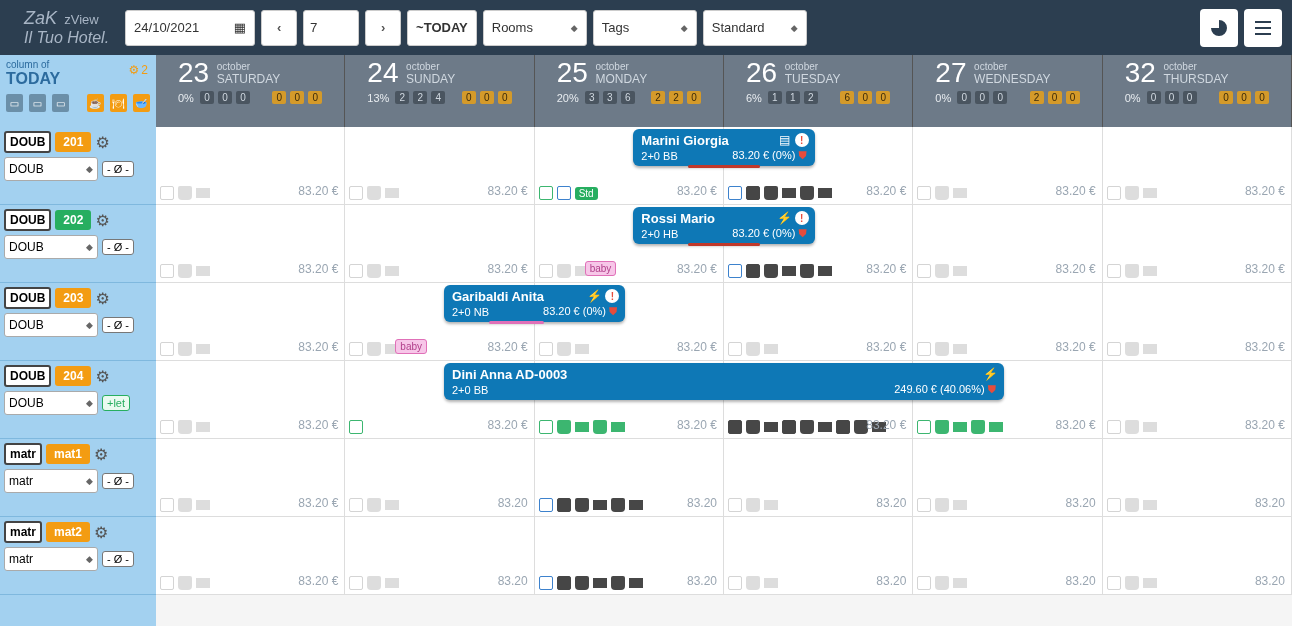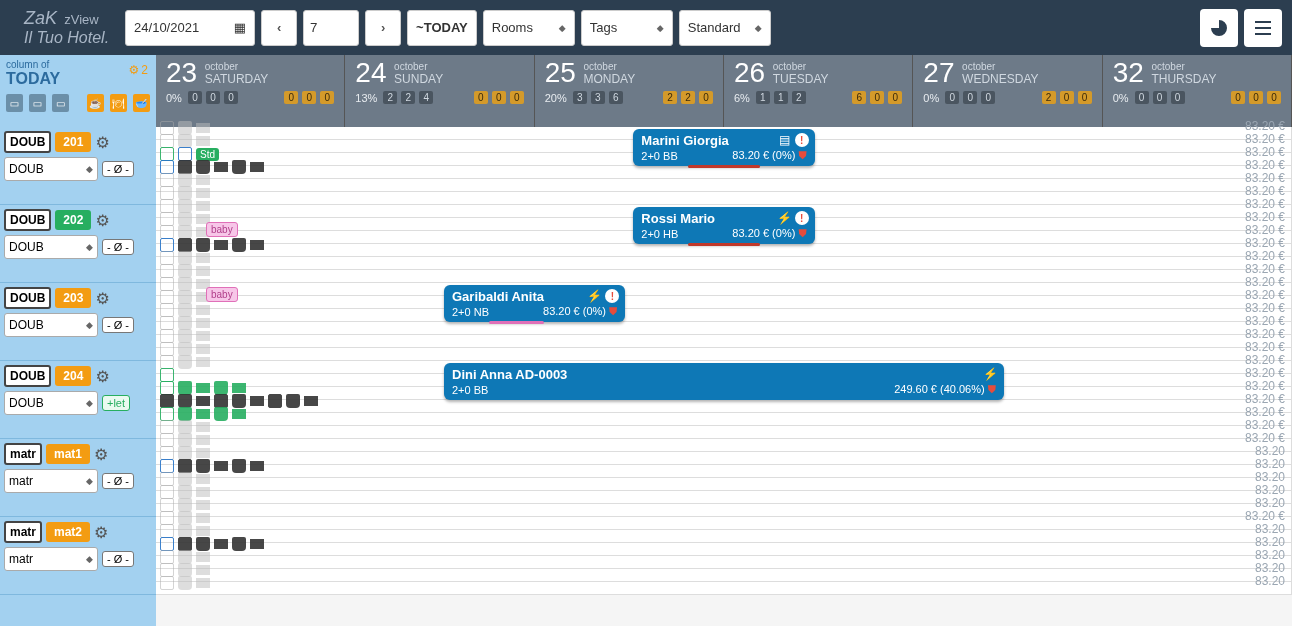--- a/index.html
+++ b/index.html
@@ -7,21 +7,21 @@
 
 .topbar { background: #2c3e50; height: 55px; display: flex; align-items: center; padding: 0 10px; gap: 6px; color: #fff; }
 .logo-block { margin-right: 10px; color: #a8b5c5; margin-left: 14px; }
 .logo-main { font-size: 18px; font-style: italic; }
 .logo-sub { font-size: 16px; font-style: italic; }
 .date-picker, .sel-box, .btn-today { background: #fff; color: #333; border: 1px solid #ccc; border-radius: 3px; height: 36px; display: flex; align-items: center; padding: 0 8px; cursor: pointer; }
 .date-picker { width: 130px; justify-content: space-between; }
 .nav-btn { background: #fff; border: 1px solid #ccc; border-radius: 3px; width: 36px; height: 36px; display: flex; align-items: center; justify-content: center; cursor: pointer; color: #555; font-weight: bold; }
 .days-input { background: #fff; border: 1px solid #ccc; border-radius: 3px; width: 56px; height: 36px; padding: 0 6px; color: #333; }
 .btn-today { font-weight: 600; }
-.sel-box { width: 92px; justify-content: space-between; }
+.sel-box { width: 104px; justify-content: space-between; }
 .spacer { flex: 1; }
 .square-btn { background: #fff; border-radius: 4px; width: 38px; height: 38px; display: flex; align-items: center; justify-content: center; cursor: pointer; color: #2c3e50; }
 
 .grid { position: relative; height: calc(626px - 55px); overflow: hidden; }
 .sidebar { position: absolute; left: 0; top: 0; width: 156px; background: #a3d1f0; height: 100%; }
 .sidebar-header { height: 72px; padding: 4px 6px; position: relative; }
 .col-label { font-size: 10px; color: #2c6b9e; }
 .today-label { font-size: 16px; color: #2c6b9e; font-weight: 600; }
 .gear-count { position: absolute; right: 8px; top: 8px; color: #f39c12; font-size: 12px; display:flex; align-items:center; gap:2px;}
 .toolbar-icons { display: flex; gap: 6px; margin-top: 6px; }
@@ -34,33 +34,33 @@
 .room-num { background: #f39c12; color: #fff; border-radius: 3px; padding: 3px 8px; font-size: 12px; font-weight: 600; }
 .room-num.green { background: #27ae60; }
 .gear-icon { color: #555; cursor: pointer; font-size:16px; }
 .room-sub { display: flex; gap: 4px; align-items: center; }
 .room-select { background: #fff; border: 1px solid #aaa; border-radius: 3px; height: 24px; width: 94px; padding: 0 4px; font-size: 12px; display:flex; align-items:center; justify-content:space-between;}
 .extra-badge { background: #fff; border: 1px solid #777; border-radius: 3px; padding: 1px 4px; font-size: 11px; }
 .extra-badge.green { border-color: #27ae60; color: #27ae60; background: #eafaf0; }
 
 .content { position: absolute; left: 156px; top: 0; right: 0; height: 100%; overflow: hidden; }
 .day-headers { display: flex; height: 72px; }
-.day-header { flex: 1; min-width: 0; background: #6d7a88; border-right: 1px solid #555; padding: 2px 10px; color: #fff; overflow:hidden; }
+.day-header { flex: 1; min-width: 0; background: #6d7a88; border-right: 1px solid #555; padding: 2px 22px; color: #fff; overflow:hidden; }
 .day-header .daynum { font-size: 28px; font-weight: 300; display: inline-block; vertical-align: top; }
 .day-header .dayinfo { display: inline-block; vertical-align: top; margin-left: 4px; margin-top: 4px;}
 .day-header .month { font-size: 10px; color: #d0d8e0; }
 .day-header .weekday { font-size: 12px; color: #d0d8e0; }
 .counts-row { display:flex; align-items:center; gap:4px; margin-top:2px;}
 .pct { font-size: 11px; color: #e8ecf0; margin-right:2px;}
 .count-badge { background: #4a5560; color: #d0d8e0; border-radius: 2px; padding: 1px 4px; font-size: 10px; min-width:14px; text-align:center;}
 .count-badge.amber { background: #d49a2a; color: #3a2a0a;}
 .spacer-counts { flex:1; }
 
 .cells { position: relative; }
-.cell-row { display: flex; height: 78px; flex-direction: column; }
+.cell-row { display: flex; height: 78px; }
 .cell { flex: 1; min-width: 0; background: #fff; border-right: 1px solid #ddd; border-bottom: 1px solid #ddd; position: relative; padding: 4px; }
 .cell-price { position: absolute; right: 6px; bottom: 6px; font-size: 12px; color: #9aa6b2; }
 .cell-icons { position: absolute; left: 4px; bottom: 4px; display: flex; gap: 4px; align-items: center; }
 .cell-icons .ci { width: 14px; height: 14px; opacity: 0.5; }
 .ci.note { border: 1px solid #aaa; border-radius: 2px; }
 .ci.note.green { border-color:#27ae60; opacity:0.9;}
 .ci.note.blue { border-color:#2874c8; opacity:0.9;}
 .ci.note.dark { border-color:#333; background:#333; opacity:0.9;}
 .ci.barrel { background: #bbb; border-radius: 2px 2px 4px 4px; }
 .ci.barrel.dark { background:#333; opacity:0.9;}

